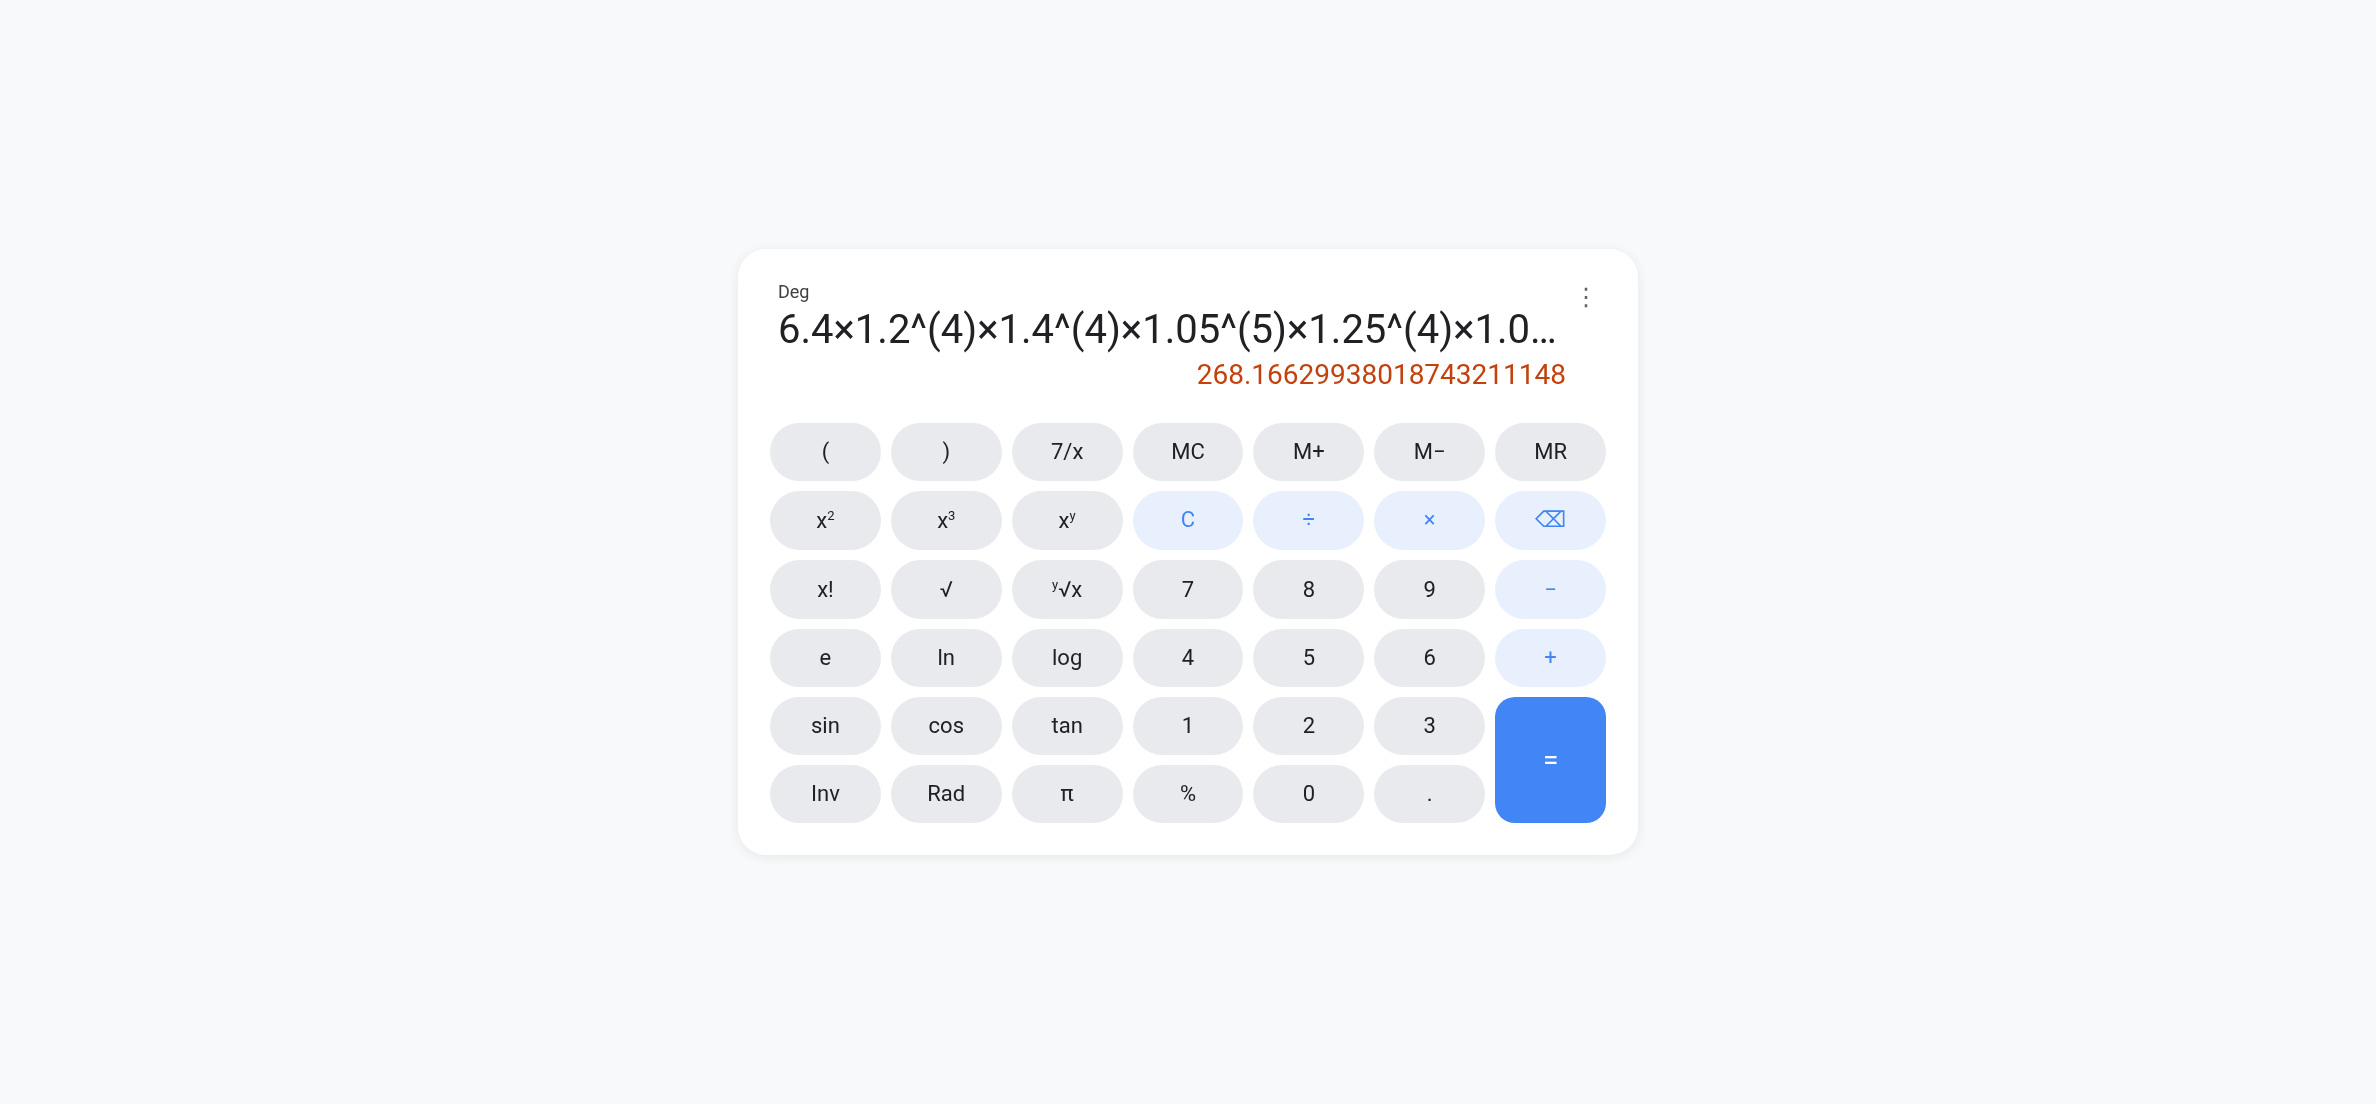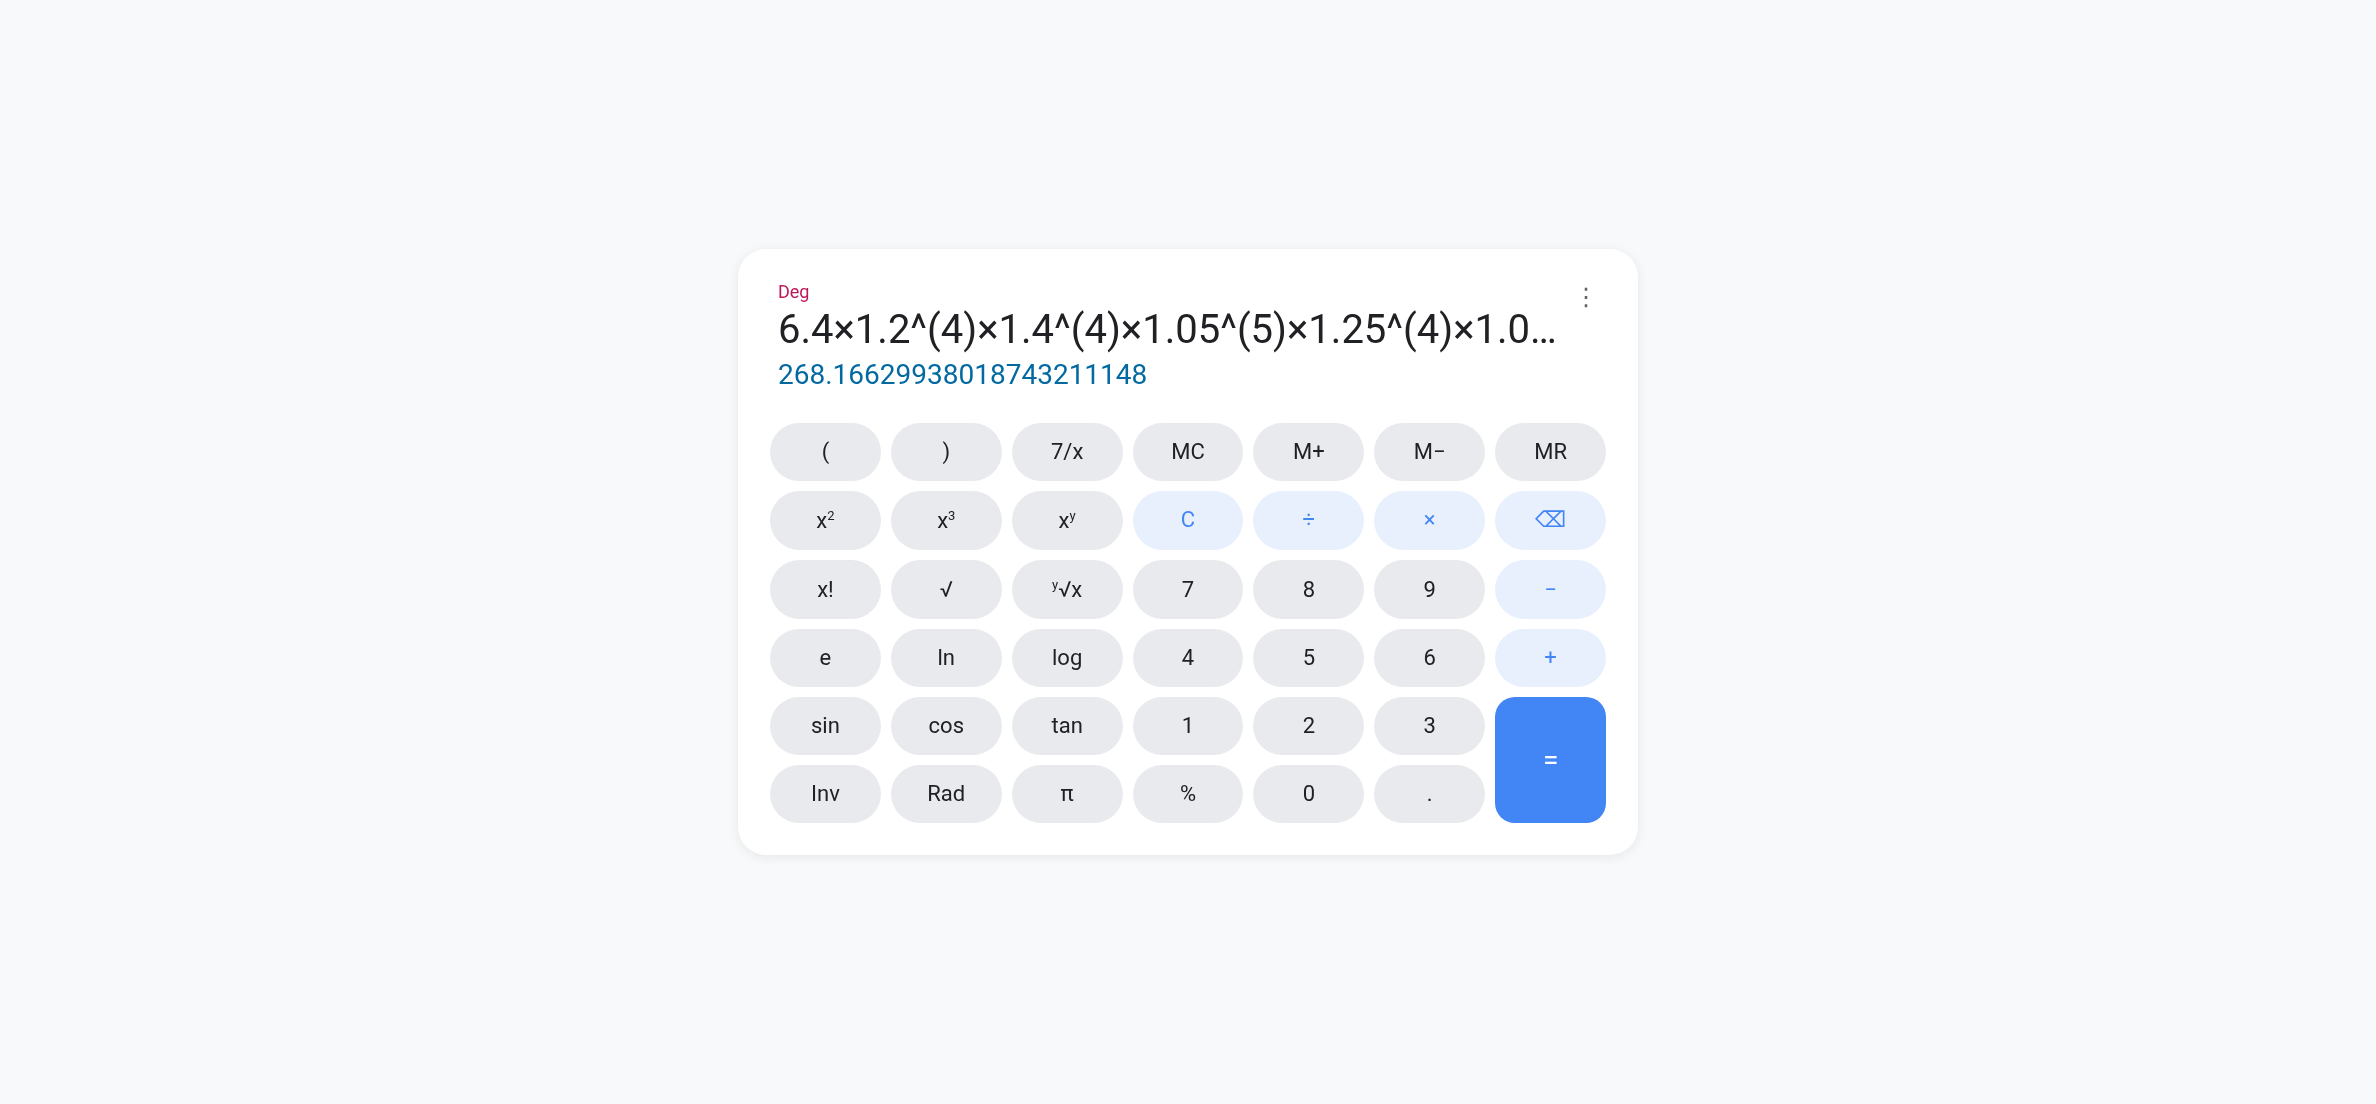--- a/index.html
+++ b/index.html
@@ -24,38 +24,39 @@
 
     
     .display {
       position: relative;
       padding: 8px 40px 8px 8px;
       margin-bottom: 24px;
     }
 
     .display-mode {
       font-size: 18px;
-      color: #be185d;
+      color: #404040;
       margin-bottom: 4px;
     }
 
     .display-expression {
       font-size: 40px;
       color: #202124;
       text-align: right;
       font-weight: 400;
       line-height: 1.2;
       overflow: hidden;
       text-overflow: ellipsis;
       white-space: nowrap;
     }
 
     .display-result {
       font-size: 28px;
-      color: #0369a1;
+      color: #c2410c;
+      text-align: right;
       margin-top: 4px;
     }
 
     .menu-btn {
       position: absolute;
       top: 8px;
       right: 0;
       font-size: 24px;
       color: #5f6368;
       cursor: pointer;

